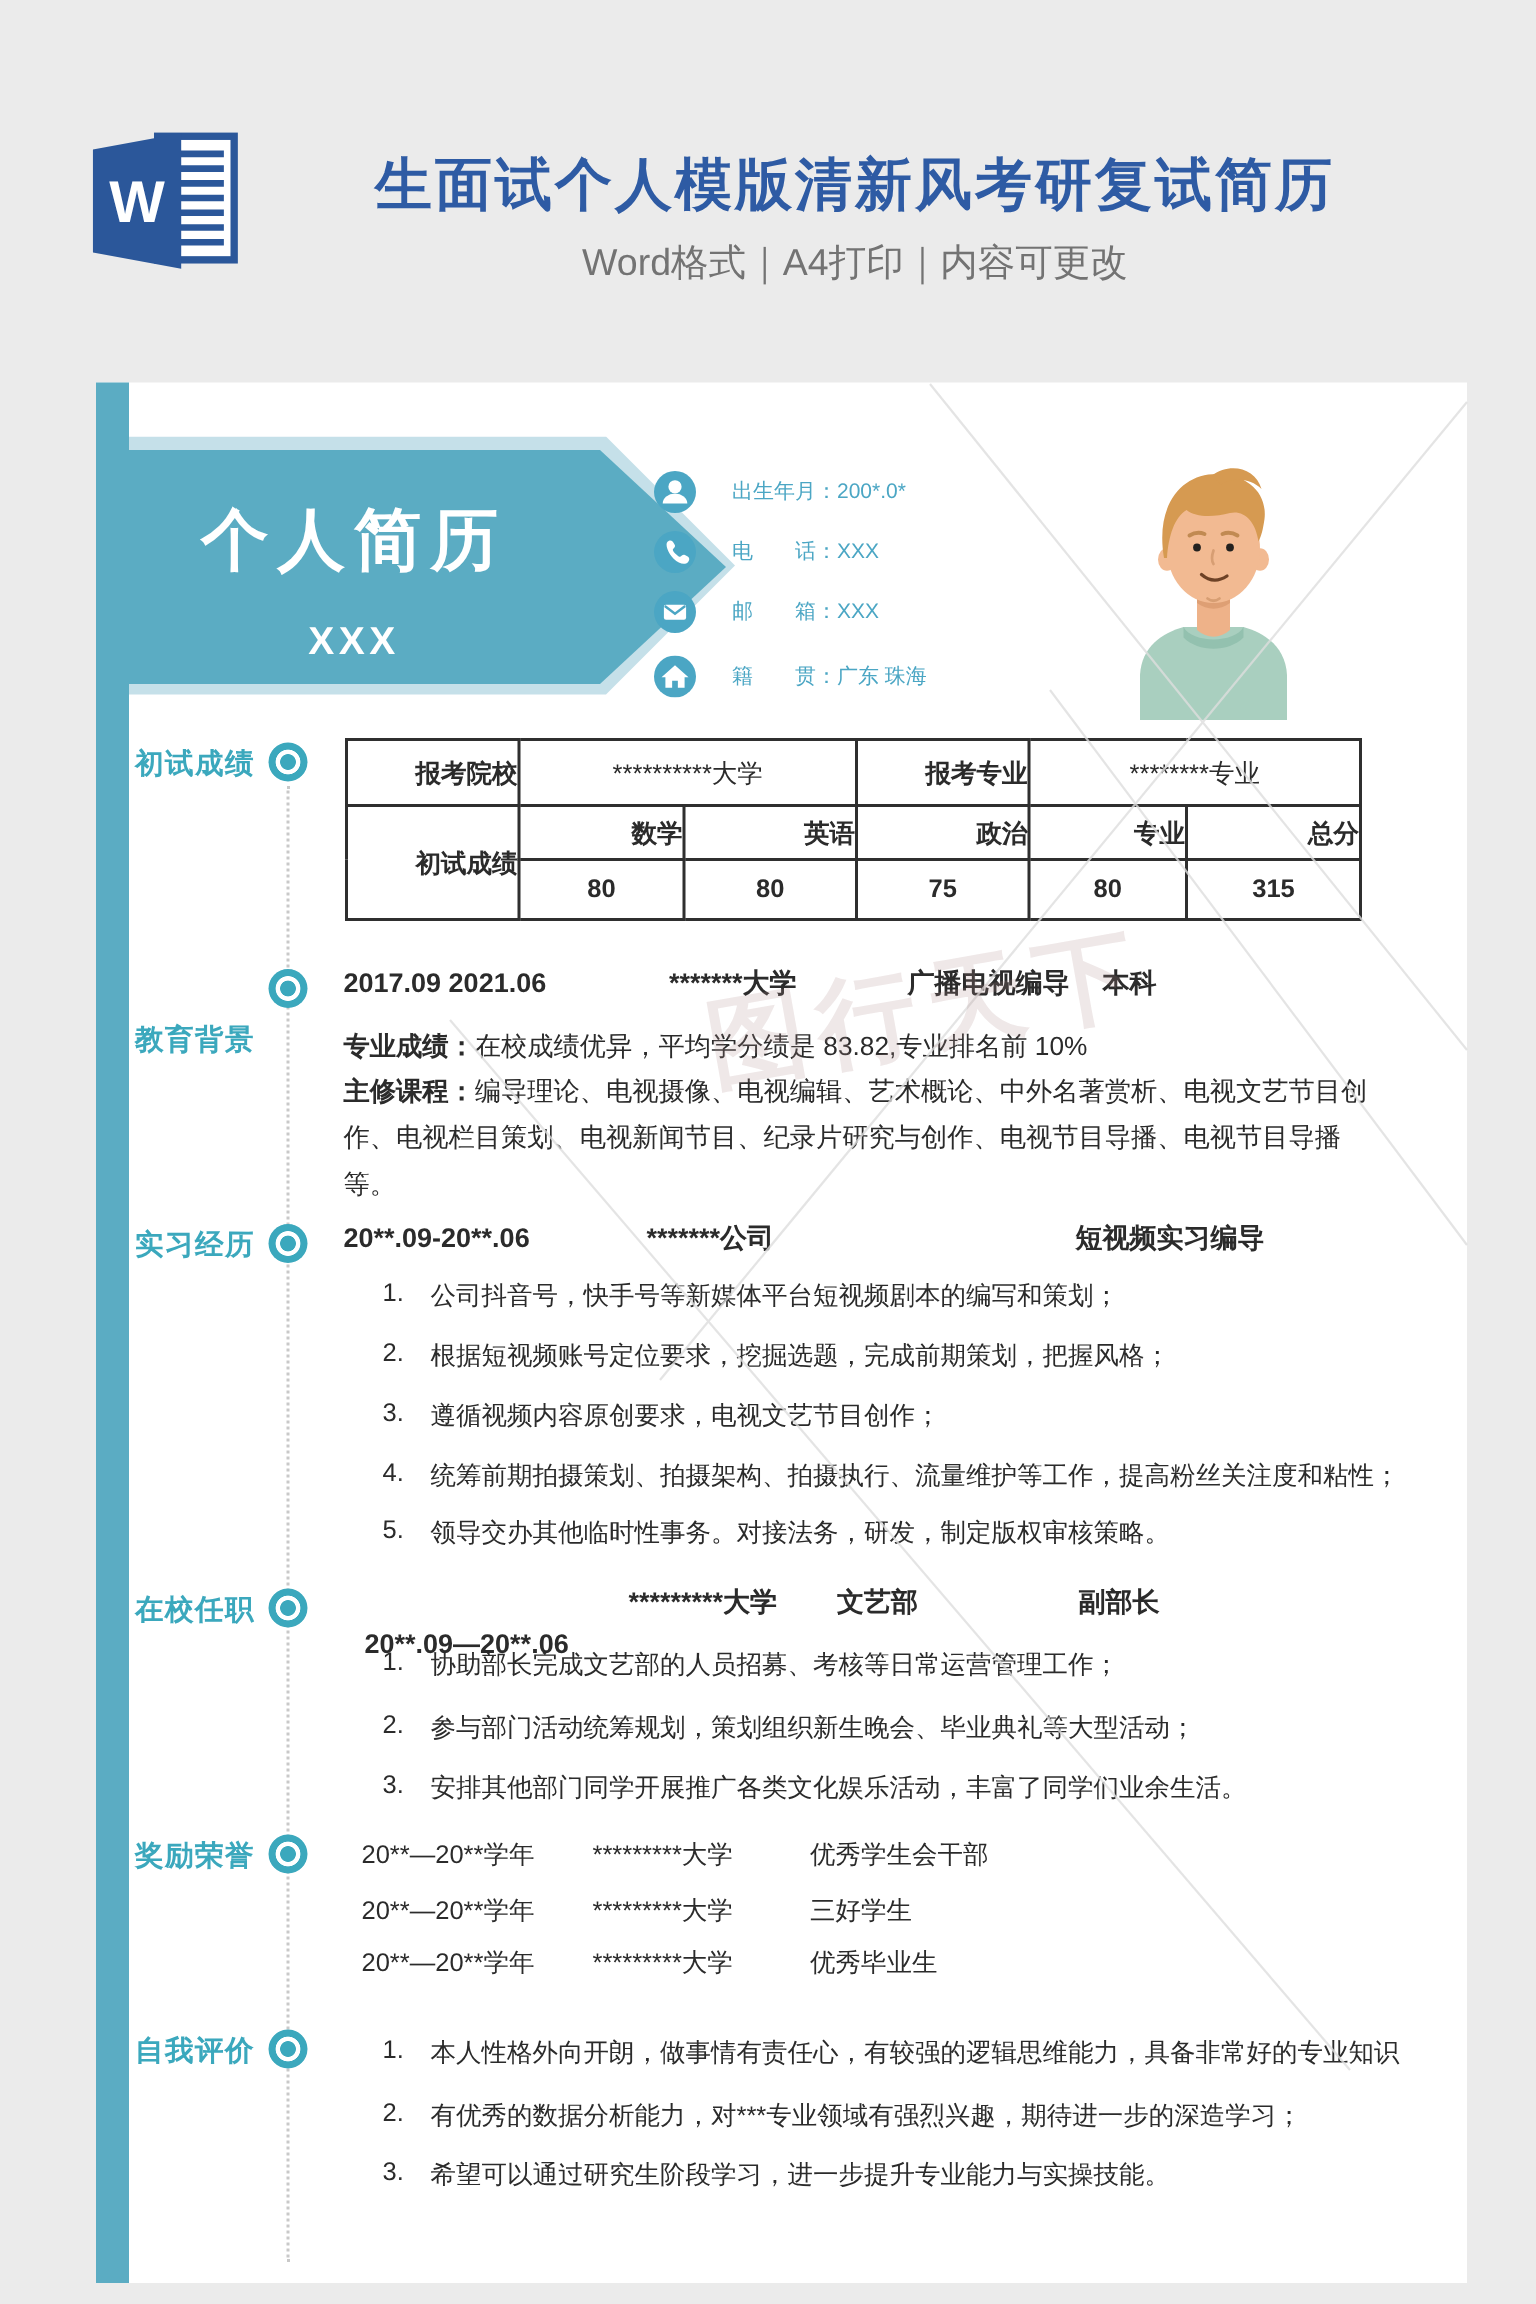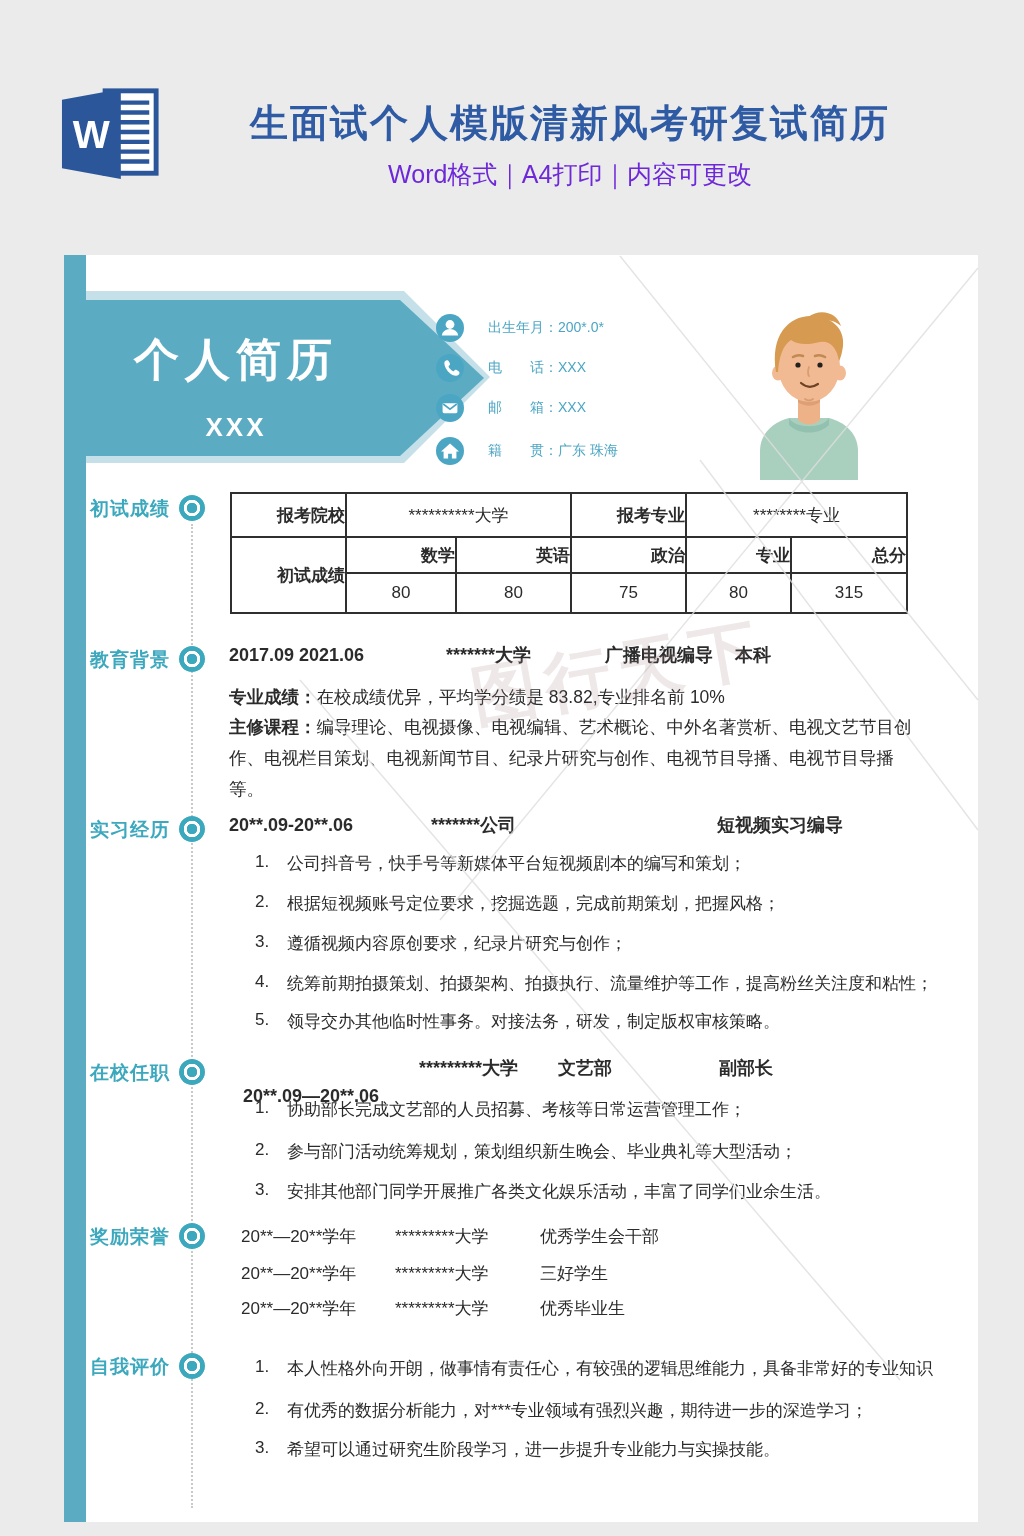--- a/index.html
+++ b/index.html
@@ -8,21 +8,21 @@
     background:#EBEBEB;
     font-family:"Liberation Sans","DejaVu Sans",sans-serif;
     color:#2b2b2b;overflow:hidden;
   }
   .abs{position:absolute;}
   
   .word-icon{left:60px;top:86px;width:102px;height:96px;}
   .doc-title{left:150px;top:98px;width:840px;text-align:center;
     font-size:38px;font-weight:bold;color:#2E5BA4;letter-spacing:2px;}
   .doc-subtitle{left:150px;top:158px;width:840px;text-align:center;
-    font-size:25px;color:#6d28d9;}
+    font-size:25px;color:#737373;}
   
   .page{left:64px;top:255px;width:914px;height:1267px;background:#ffffff;}
   .leftbar{left:64px;top:255px;width:22px;height:1267px;background:#5BACC3;}
   
   .banner-svg{left:86px;top:291px;width:404px;height:174px;}
   .banner-title{left:96px;top:330px;width:280px;text-align:center;
     font-size:45px;font-weight:bold;color:#ffffff;letter-spacing:6px;}
   .banner-name{left:96px;top:412px;width:280px;text-align:center;
     font-size:26px;font-weight:bold;color:#ffffff;letter-spacing:3px;}
   
@@ -36,21 +36,21 @@
   .sec-bullet{left:179px;width:26px;height:26px;border-radius:50%;
     background:radial-gradient(circle,#3BA8BD 0 5px,#ffffff 5.5px 8px,#3BA8BD 8.5px 13px,transparent 13.5px);}
   .timeline{left:191px;top:524px;height:984px;border-left:2px dotted #c9c9c9;width:0;}
   
   .score-table{left:230px;top:492px;border-collapse:collapse;table-layout:fixed;
     font-size:17px;text-align:center;background:#fff;}
   .score-table td,.score-table th{border:2px solid #2f2f2f;padding:0;}
   .score-table th{font-weight:bold;text-align:right;}
   .score-table .r1{height:44px;}
   .score-table .r2{height:36px;}
-  .score-table .r3{height:40px;font-weight:normal;}
+  .score-table .r3{height:40px;font-weight:bold;}
   
   .content{font-size:17px;line-height:1.0;}
   .hline span{position:absolute;font-weight:bold;white-space:nowrap;font-size:18px;}
   .para{position:absolute;width:700px;line-height:31px;font-size:17.5px;}
   .para b{font-weight:bold;}
   .num-item{position:absolute;width:720px;font-size:17px;white-space:nowrap;}
   .num-item .n{position:absolute;left:26px;}
   .num-item .t{position:absolute;left:58px;}
   .award-row span{position:absolute;white-space:nowrap;font-size:17px;margin-left:12px;}
   
@@ -183,21 +183,21 @@
   <tr class="r3">
     <td>80</td>
     <td>80</td>
     <td>75</td>
     <td>80</td>
     <td>315</td>
   </tr>
 </tbody>
   </table>
 
-<div class="abs sec-label" style="top:647px;">教育背景</div>
+<div class="abs sec-label" style="top:680px;">教育背景</div>
 <div class="abs sec-bullet" style="top:646px;"></div>
 <div class="abs content hline" style="left:229px;top:646px;width:700px;height:22px;">
   <span style="left:0;">2017.09 2021.06</span>
   <span style="left:217px;">*******大学</span>
   <span style="left:376px;">广播电视编导</span>
   <span style="left:506px;">本科</span>
 </div>
 <div class="abs para" style="left:229px;top:682px;"><b>专业成绩：</b><span>在校成绩优异，平均学分绩是 83.82,专业排名前 10%</span></div>
 <div class="abs para" style="left:229px;top:712px;width:696px;"><b>主修课程：</b><span>编导理论、电视摄像、电视编辑、艺术概论、中外名著赏析、电视文艺节目创作、电视栏目策划、电视新闻节目、纪录片研究与创作、电视节目导播、电视节目导播等。</span></div>
 
@@ -211,21 +211,21 @@
 <div class="abs num-item" style="left:229px;top:852px;">
     <span class="n">1.</span>
     <span class="t">公司抖音号，快手号等新媒体平台短视频剧本的编写和策划；</span>
   </div>
 <div class="abs num-item" style="left:229px;top:892px;">
     <span class="n">2.</span>
     <span class="t">根据短视频账号定位要求，挖掘选题，完成前期策划，把握风格；</span>
   </div>
 <div class="abs num-item" style="left:229px;top:932px;">
     <span class="n">3.</span>
-    <span class="t">遵循视频内容原创要求，纪录片研究与创作；</span>
+    <span class="t">遵循视频内容原创要求，电视文艺节目创作；</span>
   </div>
 <div class="abs num-item" style="left:229px;top:972px;">
     <span class="n">4.</span>
     <span class="t">统筹前期拍摄策划、拍摄架构、拍摄执行、流量维护等工作，提高粉丝关注度和粘性；</span>
   </div>
 <div class="abs num-item" style="left:229px;top:1010px;">
     <span class="n">5.</span>
     <span class="t">领导交办其他临时性事务。对接法务，研发，制定版权审核策略。</span>
   </div>
 

